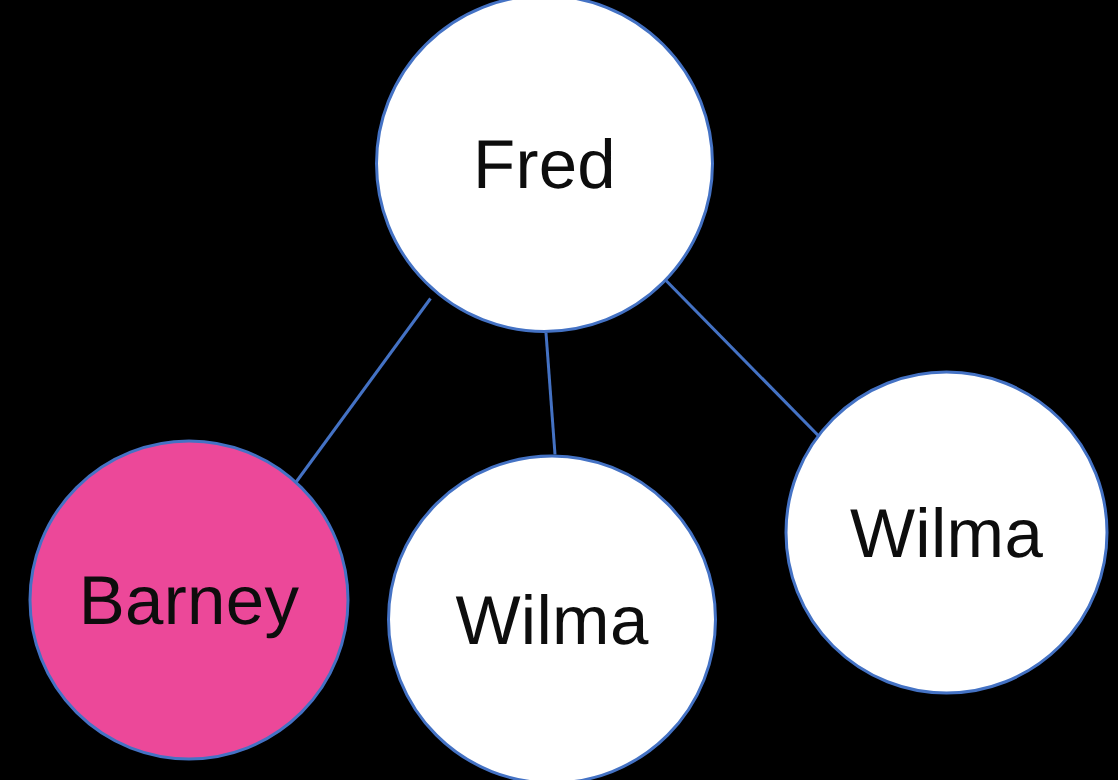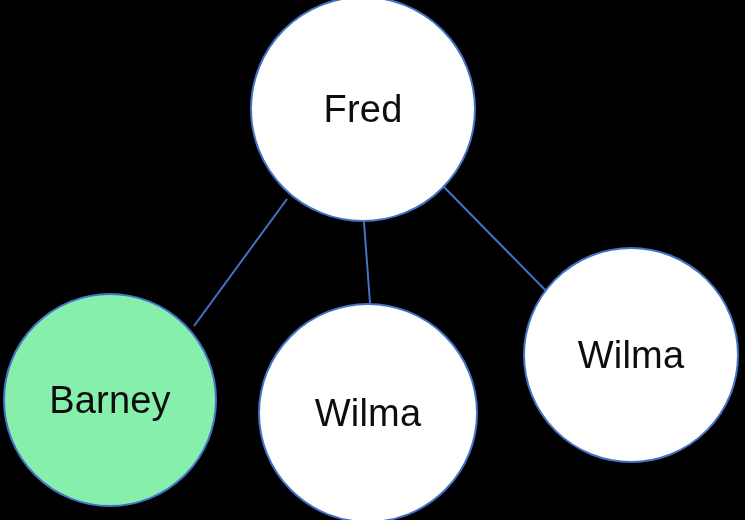--- a/index.html
+++ b/index.html
@@ -30,21 +30,21 @@
     border-radius: 50%;
     background: #FFFFFF;
     border: 2px solid #4472C4;
     display: flex;
     align-items: center;
     justify-content: center;
   }
   .node-label {
     color: #0D0D0D;
     font-family: "Liberation Sans", sans-serif;
-    font-size: 38px;
+    font-size: 46px;
     font-weight: 400;
     line-height: 1;
     white-space: nowrap;
     letter-spacing: 0.2px;
   }
 </style>
 </head>
 <body style="background: rgb(0, 0, 0);">
 
 <div id="canvas" style="background: rgb(0, 0, 0);">
@@ -52,21 +52,21 @@
   <svg id="edge-layer" viewBox="0 0 745 520" width="745" height="520" xmlns="http://www.w3.org/2000/svg">
     <line stroke="#4472C4" stroke-width="2" x1="287" y1="199" x2="194" y2="326"></line>
     <line stroke="#4472C4" stroke-width="2" x1="364" y1="222" x2="370" y2="303"></line>
     <line stroke="#4472C4" stroke-width="2" x1="443" y1="186" x2="554" y2="299"></line>
   </svg>
 
   <div class="node" style="left: 250px; top: -4px; width: 226px; height: 226px; background: rgb(255, 255, 255); border-color: rgb(68, 114, 196);">
     <span class="node-label" style="color: rgb(13, 13, 13);">Fred</span>
   </div>
 
-  <div class="node" style="left: 3px; top: 293px; width: 214px; height: 214px; background: #86efac; border-color: rgb(68, 114, 196);">
+  <div class="node" style="left: 19px; top: 293px; width: 214px; height: 214px; background: #ec4899; border-color: rgb(68, 114, 196);">
     <span class="node-label" style="color: rgb(13, 13, 13);">Barney</span>
   </div>
 
   <div class="node" style="left: 258px; top: 303px; width: 220px; height: 220px; background: rgb(255, 255, 255); border-color: rgb(68, 114, 196);">
     <span class="node-label" style="color: rgb(13, 13, 13);">Wilma</span>
   </div>
 
   <div class="node" style="left: 523px; top: 247px; width: 216px; height: 216px; background: rgb(255, 255, 255); border-color: rgb(68, 114, 196);">
     <span class="node-label" style="color: rgb(13, 13, 13);">Wilma</span>
   </div>

